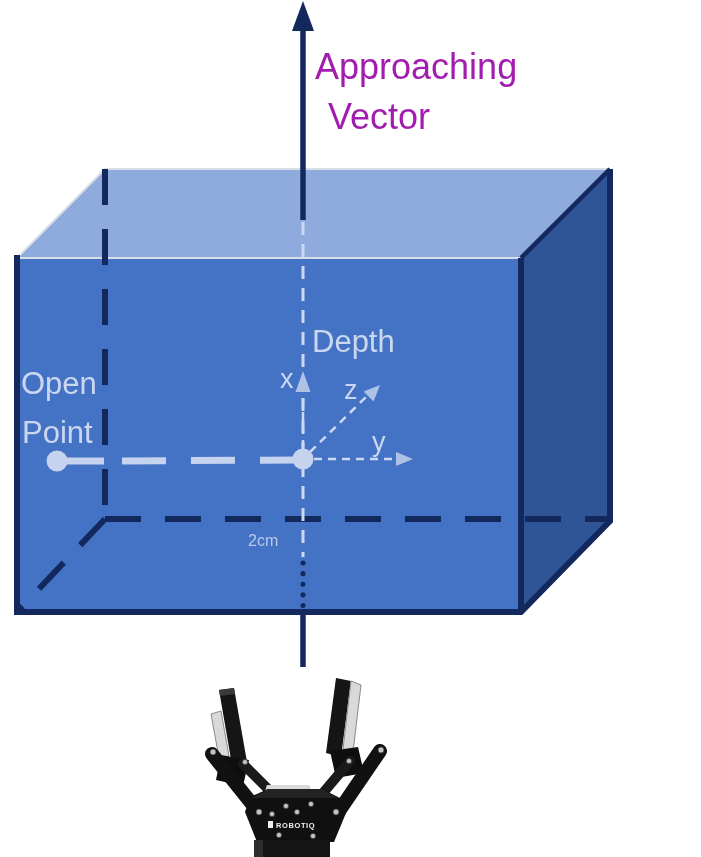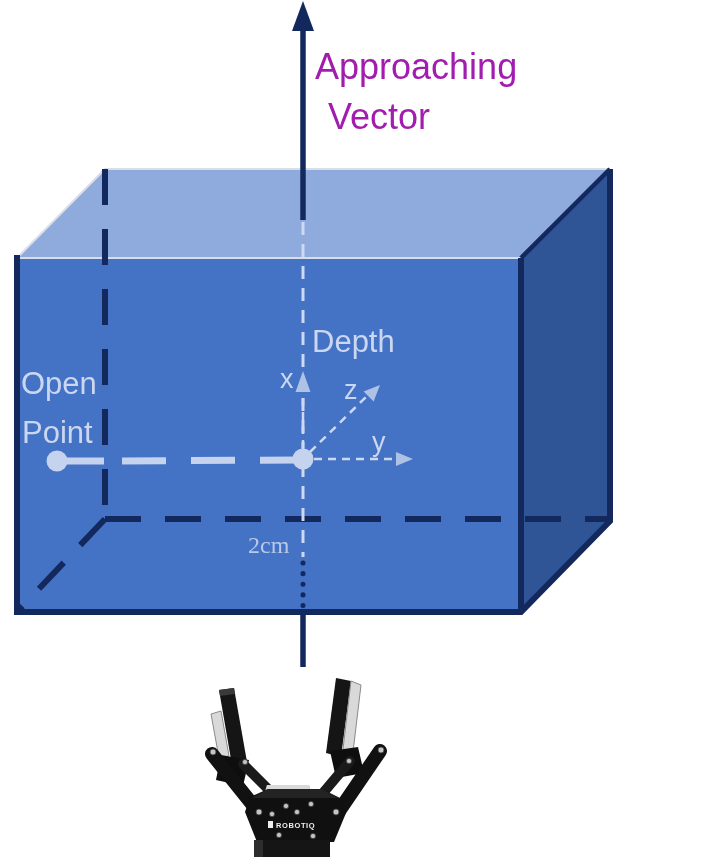--- a/index.html
+++ b/index.html
@@ -9,21 +9,21 @@
   }
   .stage svg{position:absolute;left:0;top:0;}
   .label{position:absolute;line-height:1;white-space:nowrap;}
   .lbl-blue{color:#a21caf;margin-top:16px;}
   .lbl-light{color:#CBD7F0;}
   .lbl-dim{color:#B9C9E8;}
   .f36{font-size:36px;}
   .f38{font-size:38px;}
   .f31{font-size:31px;}
   .f27{font-size:27px;}
-  .f24{font-size:24px;font-family:Liberation Serif, serif;}
+  .f24{font-size:16px;}
 </style>
 </head>
 <body>
 
 <div class="stage">
 
   <svg width="701" height="857" viewBox="0 0 701 857">
 
     <g>
       <polygon points="17,258 105,169 610,169 521,258" fill="#8FAADC"></polygon>

